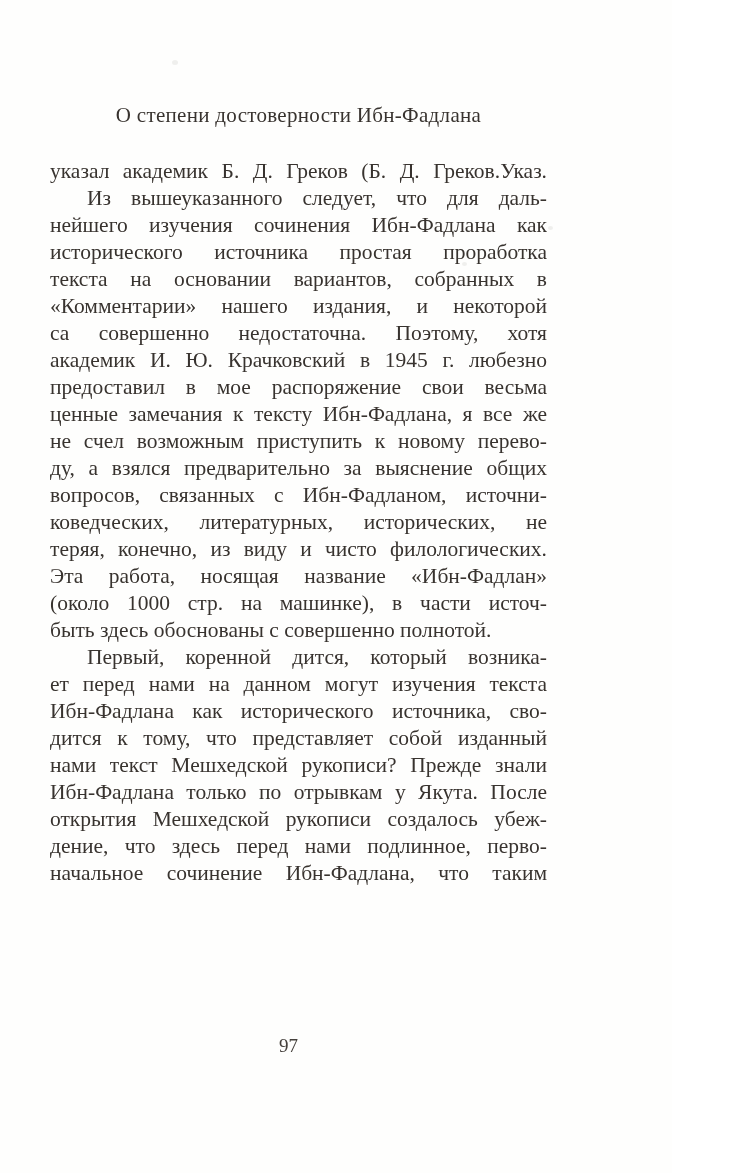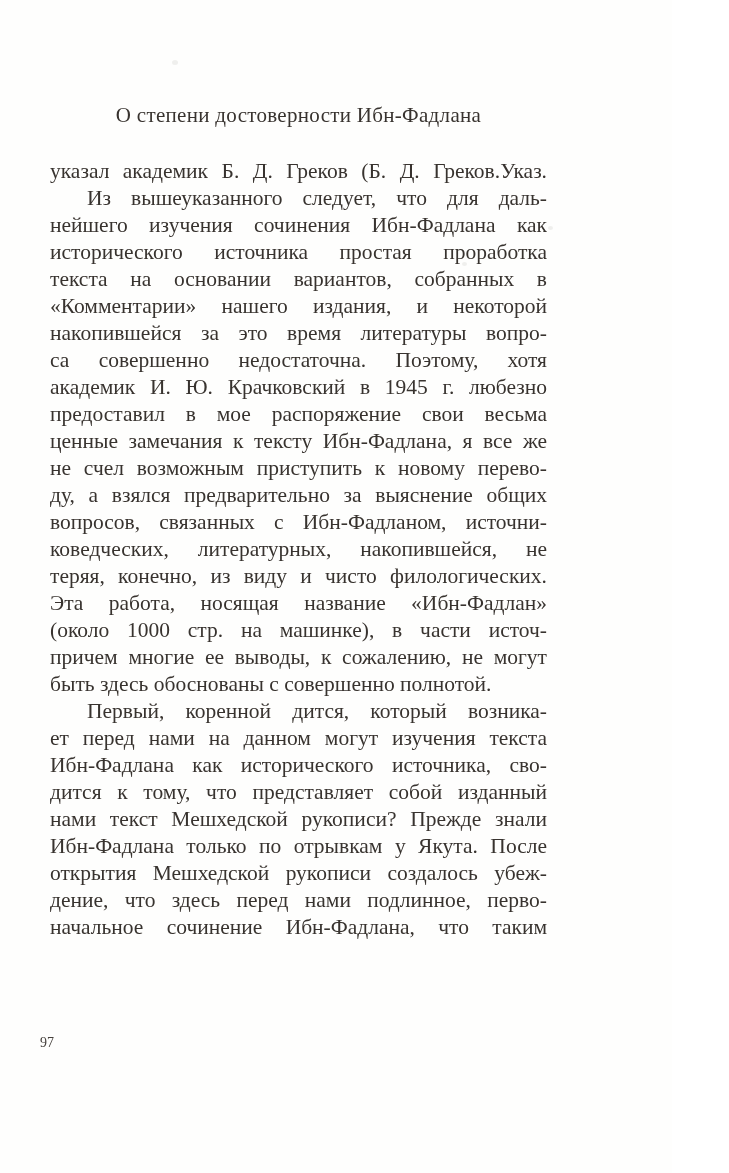--- a/index.html
+++ b/index.html
@@ -44,21 +44,22 @@
     text-align-last: left;
   }
   .line.indent {
     text-indent: 37px;
   }
   .folio {
     position: absolute;
     left: 40px;
     top: 1035px;
     width: 497px;
-    font-size: 14px;
+    text-align: center;
+    font-size: 19px;
     color: #45403c;
   }
   .speck {
     position: absolute;
     border-radius: 50%;
     background: rgba(110, 104, 98, 0.10);
   }
   .speck.s1 { left: 172px; top: 60px;  width: 6px; height: 5px; }
   .speck.s2 { left: 462px; top: 262px; width: 5px; height: 4px; }
   .speck.s3 { left: 548px; top: 226px; width: 5px; height: 4px; }
@@ -73,33 +74,31 @@
 
   <div class="running-head">О степени достоверности Ибн-Фадлана</div>
 
   <div class="text-block" id="text-block">
       <div class="line">указал академик Б. Д. Греков (Б. Д. Греков.Указ.</div>
       <div class="line indent">Из вышеуказанного следует, что для даль-</div>
       <div class="line">нейшего изучения сочинения Ибн-Фадлана как</div>
       <div class="line">исторического источника простая проработка</div>
       <div class="line">текста на основании вариантов, собранных в</div>
       <div class="line">«Комментарии» нашего издания, и некоторой</div>
-      <div class="line">накопившейся за это время литературы вопро-</div>
       <div class="line">са совершенно недостаточна. Поэтому, хотя</div>
       <div class="line">академик И. Ю. Крачковский в 1945 г. любезно</div>
       <div class="line">предоставил в мое распоряжение свои весьма</div>
       <div class="line">ценные замечания к тексту Ибн-Фадлана, я все же</div>
       <div class="line">не счел возможным приступить к новому перево-</div>
       <div class="line">ду, а взялся предварительно за выяснение общих</div>
       <div class="line">вопросов, связанных с Ибн-Фадланом, источни-</div>
-      <div class="line">коведческих, литературных, накопившейся, не</div>
+      <div class="line">коведческих, литературных, исторических, не</div>
       <div class="line">теряя, конечно, из виду и чисто филологических.</div>
       <div class="line">Эта работа, носящая название «Ибн-Фадлан»</div>
       <div class="line">(около 1000 стр. на машинке), в части источ-</div>
-      <div class="line">причем многие ее выводы, к сожалению, не могут</div>
       <div class="line lastline">быть здесь обоснованы с совершенно полнотой.</div>
       <div class="line indent">Первый, коренной дится, который возника-</div>
       <div class="line">ет перед нами на данном могут изучения текста</div>
       <div class="line">Ибн-Фадлана как исторического источника, сво-</div>
       <div class="line">дится к тому, что представляет собой изданный</div>
       <div class="line">нами текст Мешхедской рукописи? Прежде знали</div>
       <div class="line">Ибн-Фадлана только по отрывкам у Якута. После</div>
       <div class="line">открытия Мешхедской рукописи создалось убеж-</div>
       <div class="line">дение, что здесь перед нами подлинное, перво-</div>
       <div class="line">начальное сочинение Ибн-Фадлана, что таким</div>

